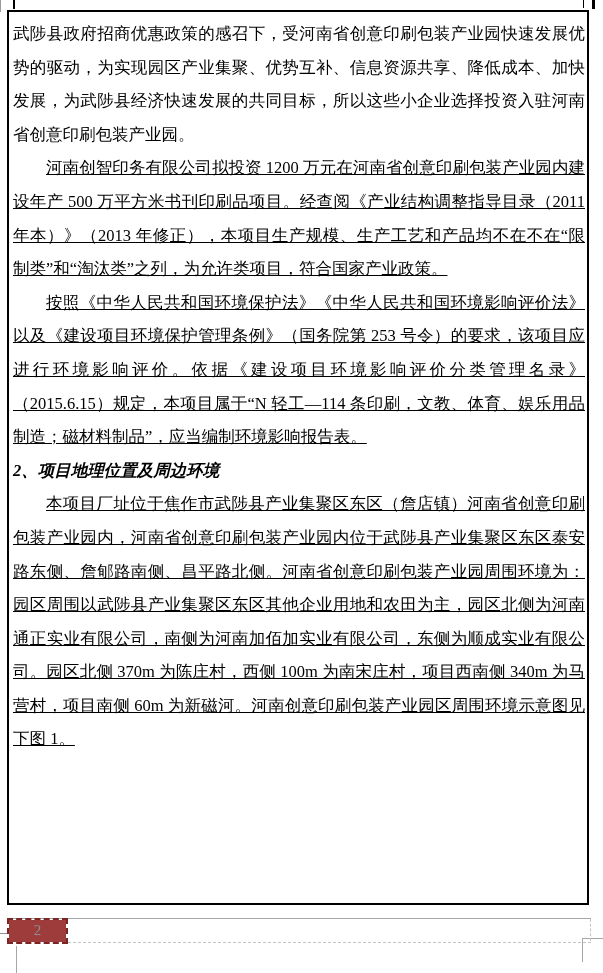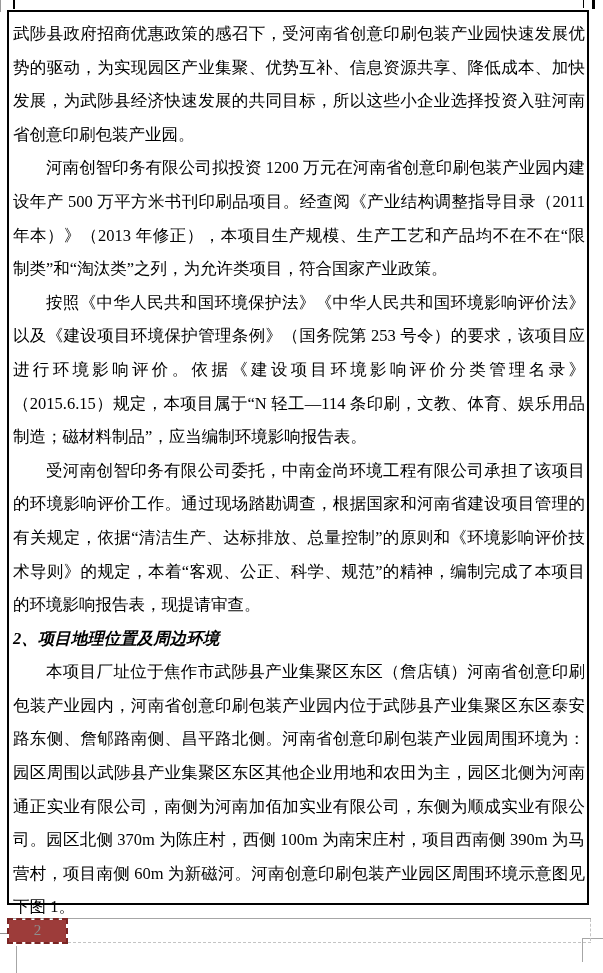--- a/index.html
+++ b/index.html
@@ -11,21 +11,21 @@
   
   .doc-cell{
     position:absolute;left:7px;top:10px;width:582px;height:895px;
     box-sizing:border-box;border:2px solid #000000;
     padding:5px 2px 16px 4px;
   }
   .para{
     margin:0;font-size:16.5px;line-height:33.6px;
     text-align:justify;text-justify:inter-ideograph;
   }
-  .para.indent{text-indent:33px;}
+  .para.indent{text-indent:33px;text-decoration:underline;}
   .para.heading{font-weight:bold;text-align:left;font-style:italic;}
   
   .tick{position:absolute;background:#000;}
   .tick.gray{background:#9a9a9a;}
   
   .footer-topline{position:absolute;left:7px;top:918px;width:584px;height:1px;background:#a6a6a6;}
   .pageno-box{
     position:absolute;left:7px;top:918px;width:61px;height:26px;
     box-sizing:border-box;
     background:#9d3c3a;background-clip:padding-box;
@@ -45,23 +45,22 @@
 
 <div class="tick gray" style="left:0;top:0;width:1px;height:12px;"></div>
 <div class="tick" style="left:13px;top:0;width:2px;height:9px;"></div>
 <div class="tick" style="left:583px;top:0;width:1px;height:8px;"></div>
 <div class="tick" style="left:592px;top:0;width:3px;height:9px;"></div>
 
 <div class="doc-cell">
   <p class="para">武陟县政府招商优惠政策的感召下，受河南省创意印刷包装产业园快速发展优势的驱动，为实现园区产业集聚、优势互补、信息资源共享、降低成本、加快发展，为武陟县经济快速发展的共同目标，所以这些小企业选择投资入驻河南省创意印刷包装产业园。</p>
   <p class="para indent">河南创智印务有限公司拟投资 1200 万元在河南省创意印刷包装产业园内建设年产 500 万平方米书刊印刷品项目。经查阅《产业结构调整指导目录（2011 年本）》（2013 年修正），本项目生产规模、生产工艺和产品均不在不在“限制类”和“淘汰类”之列，为允许类项目，符合国家产业政策。</p>
   <p class="para indent">按照《中华人民共和国环境保护法》《中华人民共和国环境影响评价法》以及《建设项目环境保护管理条例》（国务院第 253 号令）的要求，该项目应进行环境影响评价。依据《建设项目环境影响评价分类管理名录》（2015.6.15）规定，本项目属于“N 轻工—114 条印刷，文教、体育、娱乐用品制造；磁材料制品”，应当编制环境影响报告表。</p>
-  <p class="para indent">受河南创智印务有限公司委托，中南金尚环境工程有限公司承担了该项目的环境影响评价工作。通过现场踏勘调查，根据国家和河南省建设项目管理的有关规定，依据“清洁生产、达标排放、总量控制”的原则和《环境影响评价技术导则》的规定，本着“客观、公正、科学、规范”的精神，编制完成了本项目的环境影响报告表，现提请审查。</p>
   <p class="para heading">2、项目地理位置及周边环境</p>
-  <p class="para indent">本项目厂址位于焦作市武陟县产业集聚区东区（詹店镇）河南省创意印刷包装产业园内，河南省创意印刷包装产业园内位于武陟县产业集聚区东区泰安路东侧、詹郇路南侧、昌平路北侧。河南省创意印刷包装产业园周围环境为：园区周围以武陟县产业集聚区东区其他企业用地和农田为主，园区北侧为河南通正实业有限公司，南侧为河南加佰加实业有限公司，东侧为顺成实业有限公司。园区北侧 370m 为陈庄村，西侧 100m 为南宋庄村，项目西南侧 390m 为马营村，项目南侧 60m 为新磁河。河南创意印刷包装产业园区周围环境示意图见下图 1。</p>
+  <p class="para indent">本项目厂址位于焦作市武陟县产业集聚区东区（詹店镇）河南省创意印刷包装产业园内，河南省创意印刷包装产业园内位于武陟县产业集聚区东区泰安路东侧、詹郇路南侧、昌平路北侧。河南省创意印刷包装产业园周围环境为：园区周围以武陟县产业集聚区东区其他企业用地和农田为主，园区北侧为河南通正实业有限公司，南侧为河南加佰加实业有限公司，东侧为顺成实业有限公司。园区北侧 370m 为陈庄村，西侧 100m 为南宋庄村，项目西南侧 340m 为马营村，项目南侧 60m 为新磁河。河南创意印刷包装产业园区周围环境示意图见下图 1。</p>
 </div>
 
 <div class="footer-topline"></div>
 <div class="pageno-box">2</div>
 <div class="footer-dashline"></div>
 <div class="left-margin-tick"></div>
 <div class="below-vline"></div>
 <div class="right-corner-h"></div>
 <div class="right-corner-v"></div>
 <div class="right-dash-v"></div>

